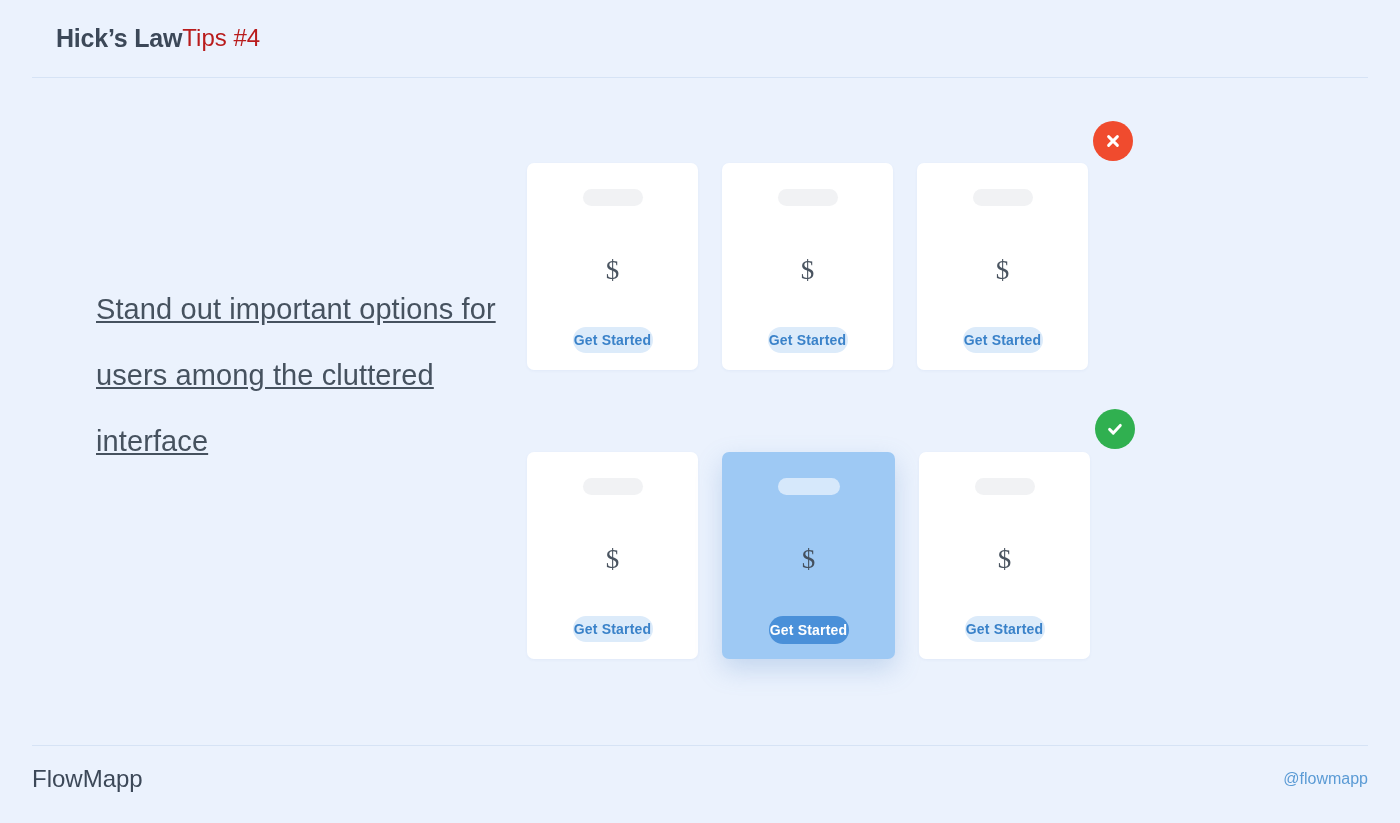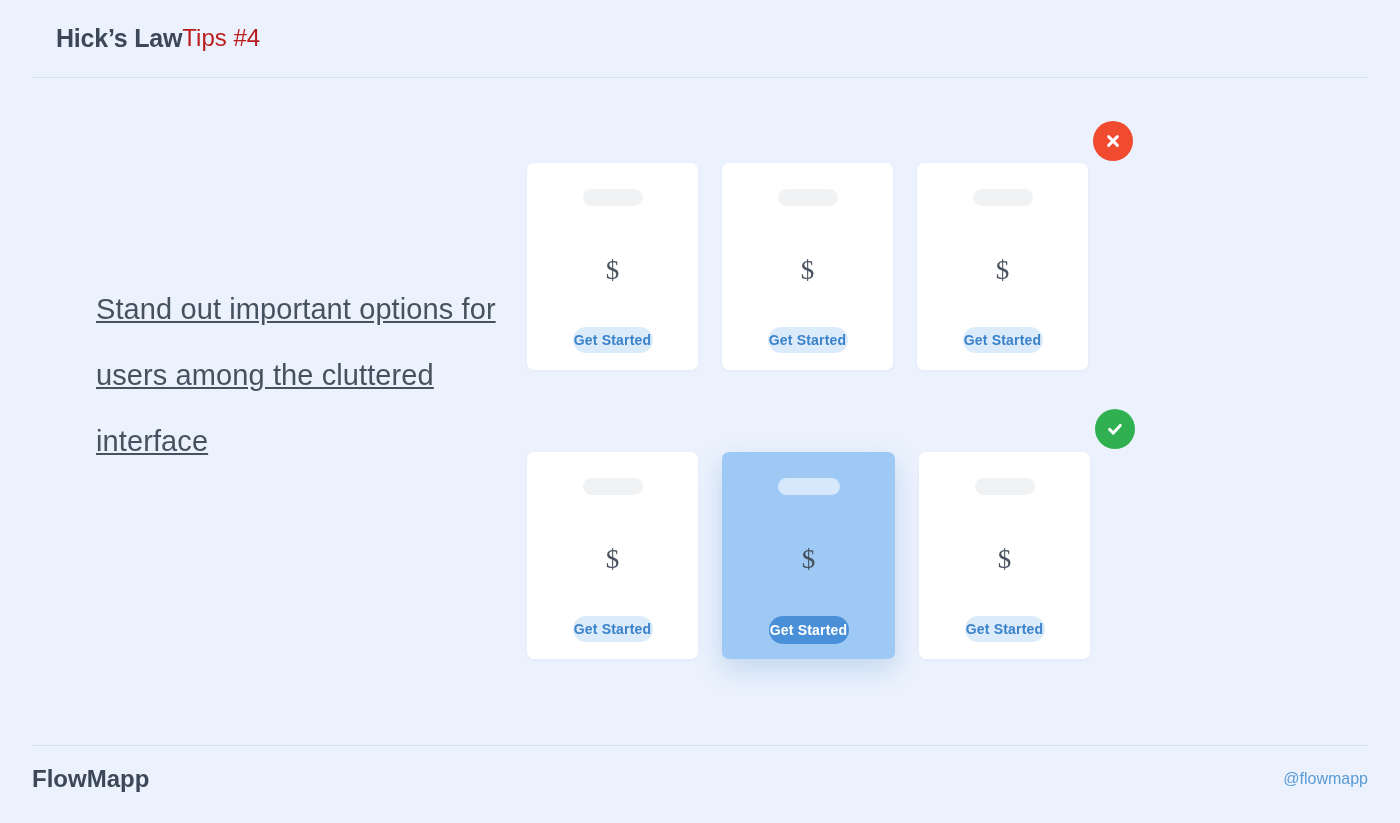--- a/index.html
+++ b/index.html
@@ -59,21 +59,21 @@
     left:32px; top:762px;
     width:1336px;
     height:34px;
     display:flex;
     align-items:center;
     justify-content:space-between;
   }
   .footer-brand {
     font-size:24px;
     color:#3C4858;
-    font-weight:bold;
+    font-weight:normal;
     line-height:1;
   }
   .footer-handle {
     font-size:16px;
     color:#5B9BD5;
     line-height:1;
   }
 
   
   .headline {

